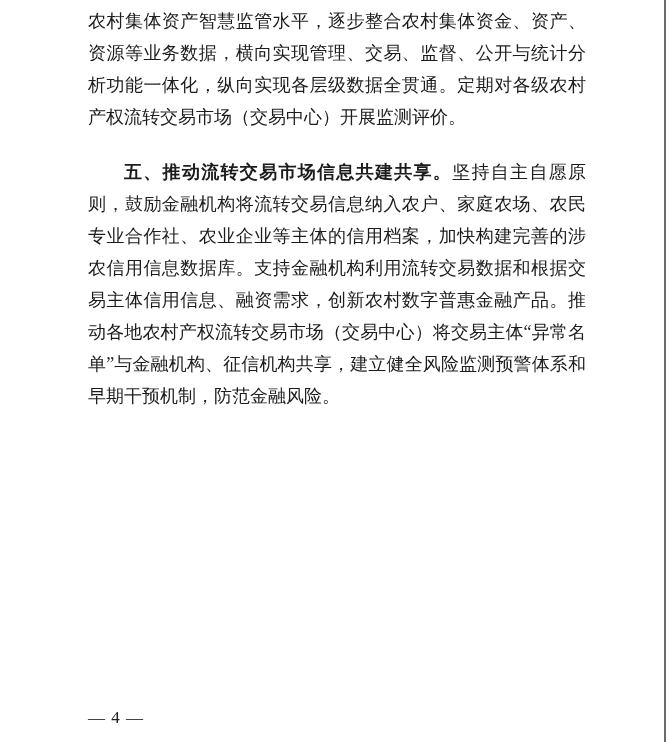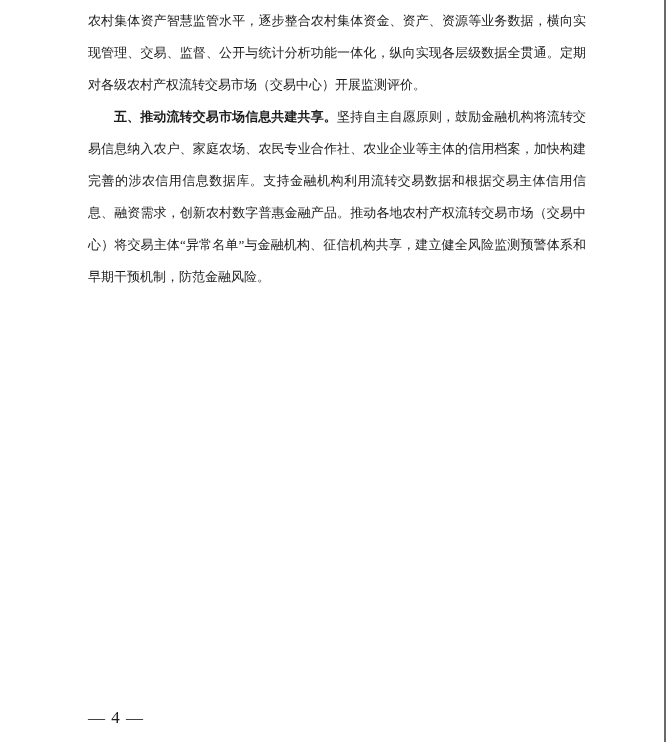--- a/index.html
+++ b/index.html
@@ -21,28 +21,29 @@
   .text-block {
     position: absolute;
     left: 88px;
     top: 5px;
     width: 498px;
     color: #1c1c1c;
   }
   .para {
     margin: 0;
     font-family: "Liberation Serif", "DejaVu Serif", serif;
-    font-size: 13px;
+    font-size: 18px;
     line-height: 32px;
     text-align: justify;
     text-justify: inter-character;
     word-break: break-all;
   }
   .para.indented {
     text-indent: 2em;
+    margin-top: 23px;
   }
   .heading {
     font-family: "Liberation Sans", "DejaVu Sans", sans-serif;
     font-weight: 700;
   }
   .page-number {
     position: absolute;
     left: 88px;
     top: 706px;
     font-family: "Liberation Serif", "DejaVu Serif", serif;

